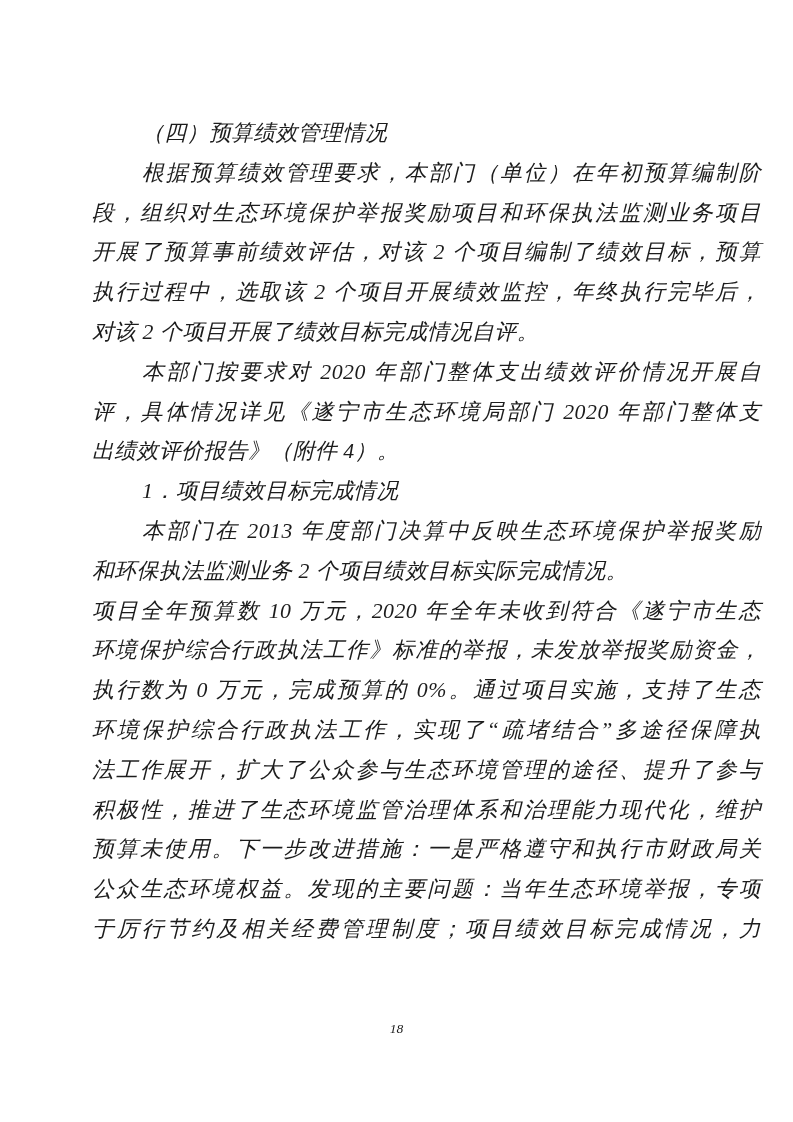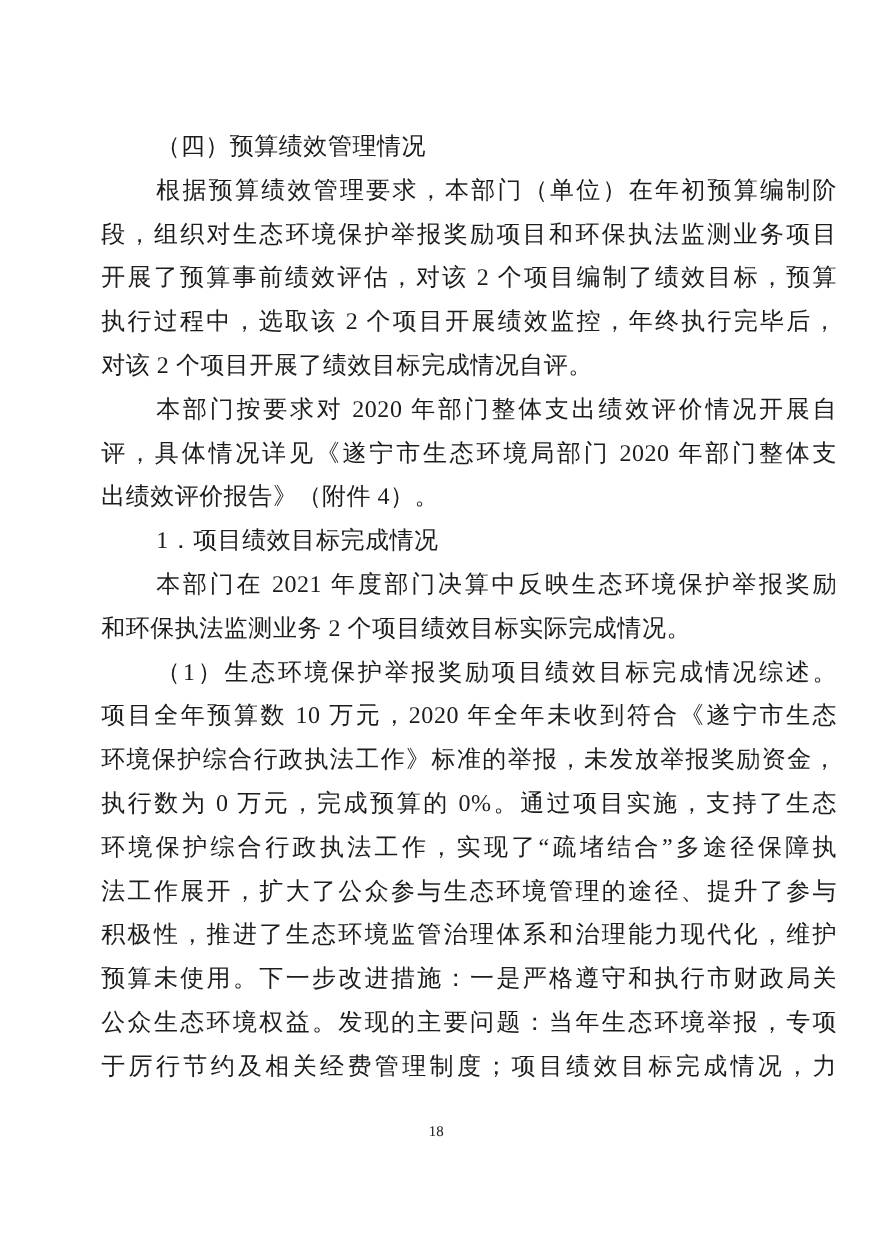--- a/index.html
+++ b/index.html
@@ -12,20 +12,21 @@
     position: relative;
     background: var(--page-bg, #ffffff);
     color: var(--text-color, #1c1c1c);
     font-family: "Liberation Serif", "DejaVu Serif", serif;
     overflow: hidden;
   }
   .page {
     position: absolute;
     inset: 0;
     background: var(--page-bg, #ffffff);
+    font-style: italic;
   }
   .text-block {
     position: absolute;
     left: 92px;
     top: 114px;
     width: 669px;
   }
   .line {
     font-size: 21.8px;
     line-height: 39.8px;
@@ -57,23 +58,22 @@
       <div class="line indent">（四）预算绩效管理情况</div>
       <div class="line indent justify">根据预算绩效管理要求，本部门（单位）在年初预算编制阶</div>
       <div class="line justify">段，组织对生态环境保护举报奖励项目和环保执法监测业务项目</div>
       <div class="line justify">开展了预算事前绩效评估，对该 2 个项目编制了绩效目标，预算</div>
       <div class="line justify">执行过程中，选取该 2 个项目开展绩效监控，年终执行完毕后，</div>
       <div class="line">对该 2 个项目开展了绩效目标完成情况自评。</div>
       <div class="line indent justify">本部门按要求对 2020 年部门整体支出绩效评价情况开展自</div>
       <div class="line justify">评，具体情况详见《遂宁市生态环境局部门 2020 年部门整体支</div>
       <div class="line">出绩效评价报告》（附件 4）。</div>
       <div class="line indent">1．项目绩效目标完成情况</div>
-      <div class="line indent justify">本部门在 2021 年度部门决算中反映生态环境保护举报奖励</div>
+      <div class="line indent justify">本部门在 2013 年度部门决算中反映生态环境保护举报奖励</div>
       <div class="line">和环保执法监测业务 2 个项目绩效目标实际完成情况。</div>
-      <div class="line indent justify">（1）生态环境保护举报奖励项目绩效目标完成情况综述。</div>
       <div class="line justify">项目全年预算数 10 万元，2020 年全年未收到符合《遂宁市生态</div>
       <div class="line justify">环境保护综合行政执法工作》标准的举报，未发放举报奖励资金，</div>
       <div class="line justify">执行数为 0 万元，完成预算的 0%。通过项目实施，支持了生态</div>
       <div class="line justify">环境保护综合行政执法工作，实现了“疏堵结合”多途径保障执</div>
       <div class="line justify">法工作展开，扩大了公众参与生态环境管理的途径、提升了参与</div>
       <div class="line justify">积极性，推进了生态环境监管治理体系和治理能力现代化，维护</div>
       <div class="line justify">预算未使用。下一步改进措施：一是严格遵守和执行市财政局关</div>
       <div class="line justify">公众生态环境权益。发现的主要问题：当年生态环境举报，专项</div>
       <div class="line justify">于厉行节约及相关经费管理制度；项目绩效目标完成情况，力</div>
     </div>

